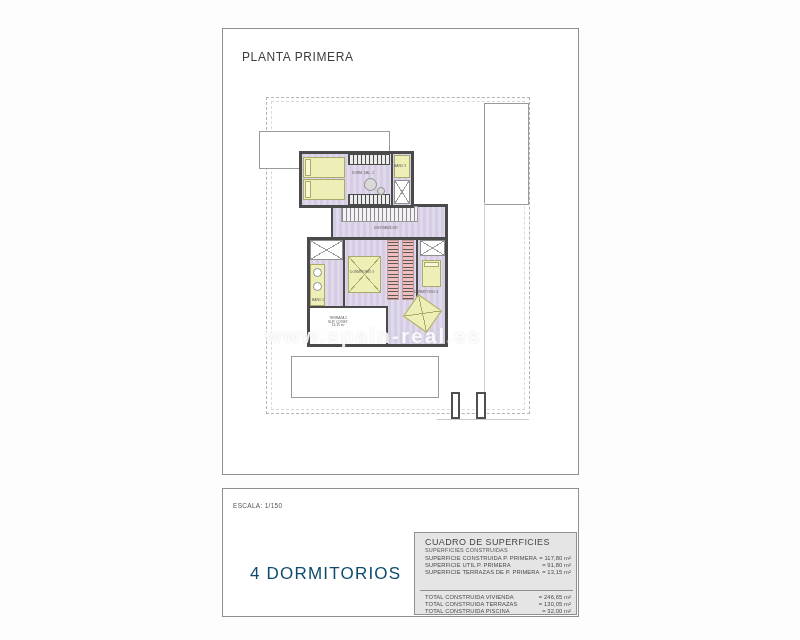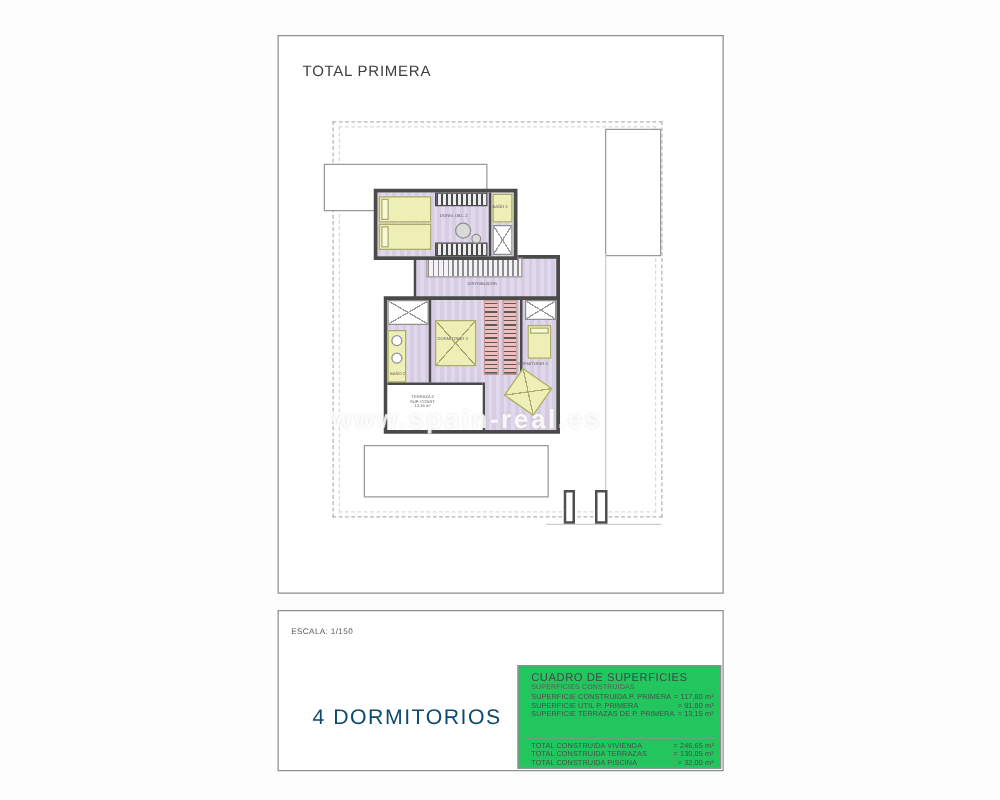--- a/index.html
+++ b/index.html
@@ -44,21 +44,21 @@
     color:rgba(255,255,255,.85);text-shadow:0 0 2px rgba(170,170,170,.35);margin-top:21px;
   }
   .sep{background:#8f8f8f;height:1px;}
   .faint{background:#cccccc;}
 </style>
 </head>
 <body>
 
 <div class="abs frame" style="left:222px;top:28px;width:355px;height:445px;"></div>
 
-<div class="abs page-title" style="left:242px;top:50px;">TOTAL PRIMERA</div>
+<div class="abs page-title" style="left:242px;top:50px;">PLANTA PRIMERA</div>
 
 <div class="abs dashed" style="left:266px;top:97px;width:262px;height:315px;"></div>
 <div class="abs" style="left:271px;top:101px;width:252px;height:307px;border:1px dashed #dadada;"></div>
 
 <div class="abs ghost" style="left:484px;top:103px;width:43px;height:100px;"></div>
 <div class="abs faint" style="left:484px;top:203px;width:1px;height:209px;"></div>
 <div class="abs ghost" style="left:259px;top:131px;width:129px;height:36px;"></div>
 <div class="abs ghost" style="left:291px;top:356px;width:146px;height:40px;"></div>
 
 <div class="abs faint" style="left:437px;top:419px;width:92px;height:1px;"></div>
@@ -132,21 +132,21 @@
 </div>
 
 <div class="abs watermark" style="left:265px;top:303px;">www.spain-real.es</div>
 
 <div class="abs frame" style="left:222px;top:488px;width:355px;height:127px;"></div>
 
 <div class="abs scale-label" style="left:233px;top:502px;">ESCALA: 1/150</div>
 
 <div class="abs big-label" style="left:250px;top:564px;">4 DORMITORIOS</div>
 
-<div class="abs" style="left:414px;top:532px;width:163px;height:83px;border:1px solid #8f8f8f;background:#22c55e;box-sizing:border-box;">
+<div class="abs" style="left:414px;top:532px;width:163px;height:83px;border:1px solid #8f8f8f;background:#e5e5e5;box-sizing:border-box;">
   <div class="abs tbl-title" style="left:10px;top:4px;">CUADRO DE SUPERFICIES</div>
   <div class="abs tbl-sub" style="left:10px;top:14px;">SUPERFICIES CONSTRUIDAS</div>
 
   <div class="abs tbl-row" style="left:10px;top:22px;width:146px;">
     <span>SUPERFICIE CONSTRUIDA P. PRIMERA</span>
     <span>= 117,80 m²</span>
   </div>
   <div class="abs tbl-row" style="left:10px;top:29px;width:146px;">
     <span>SUPERFICIE UTIL P. PRIMERA</span>
     <span>= 91,80 m²</span>

